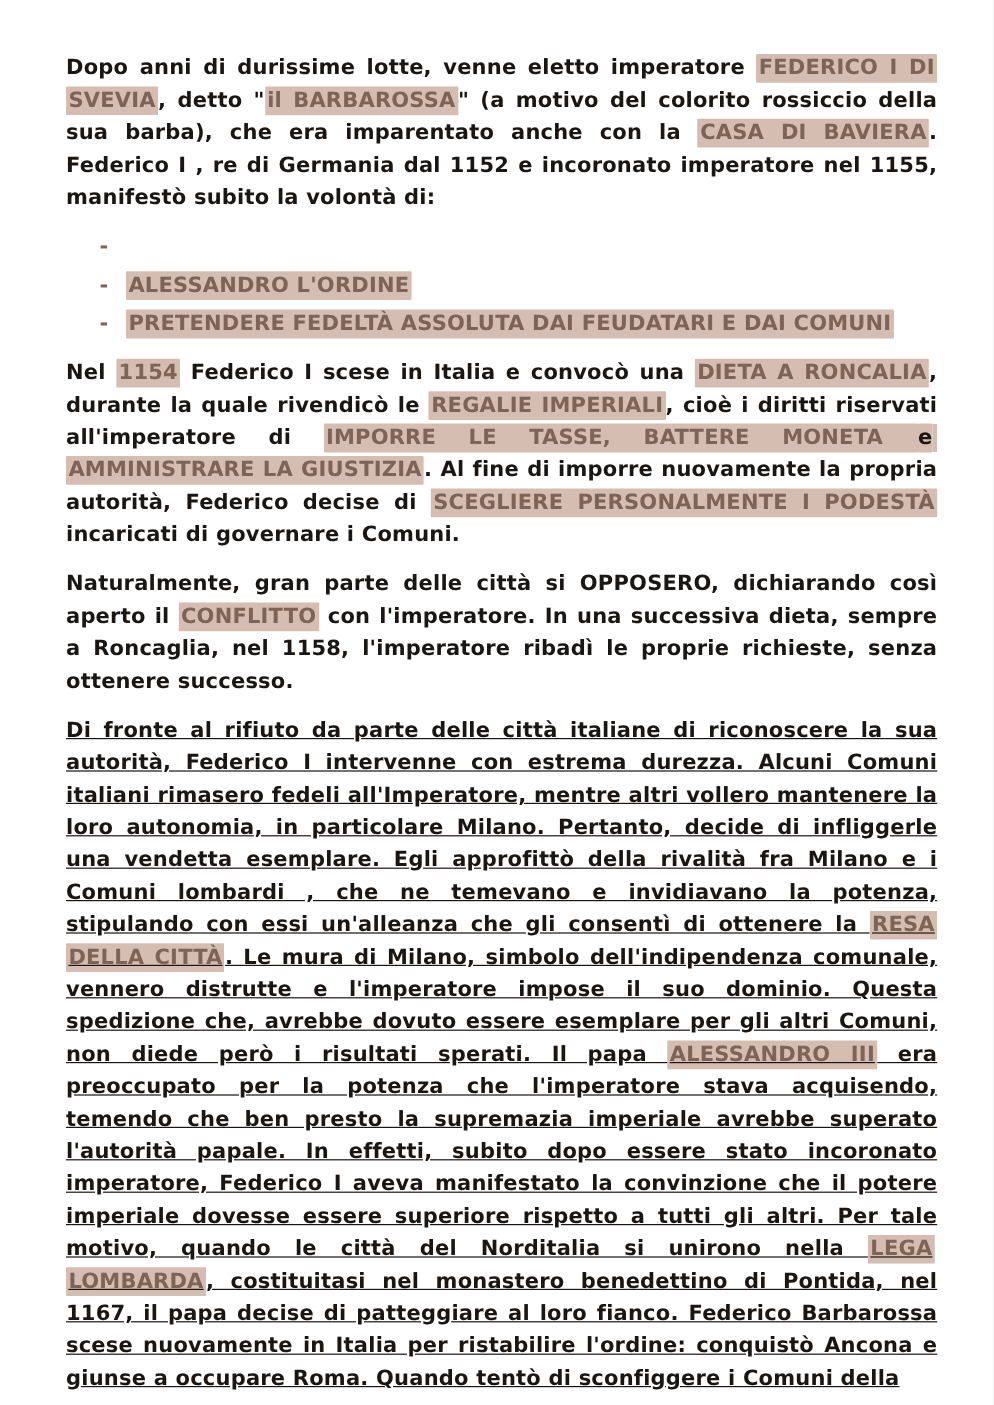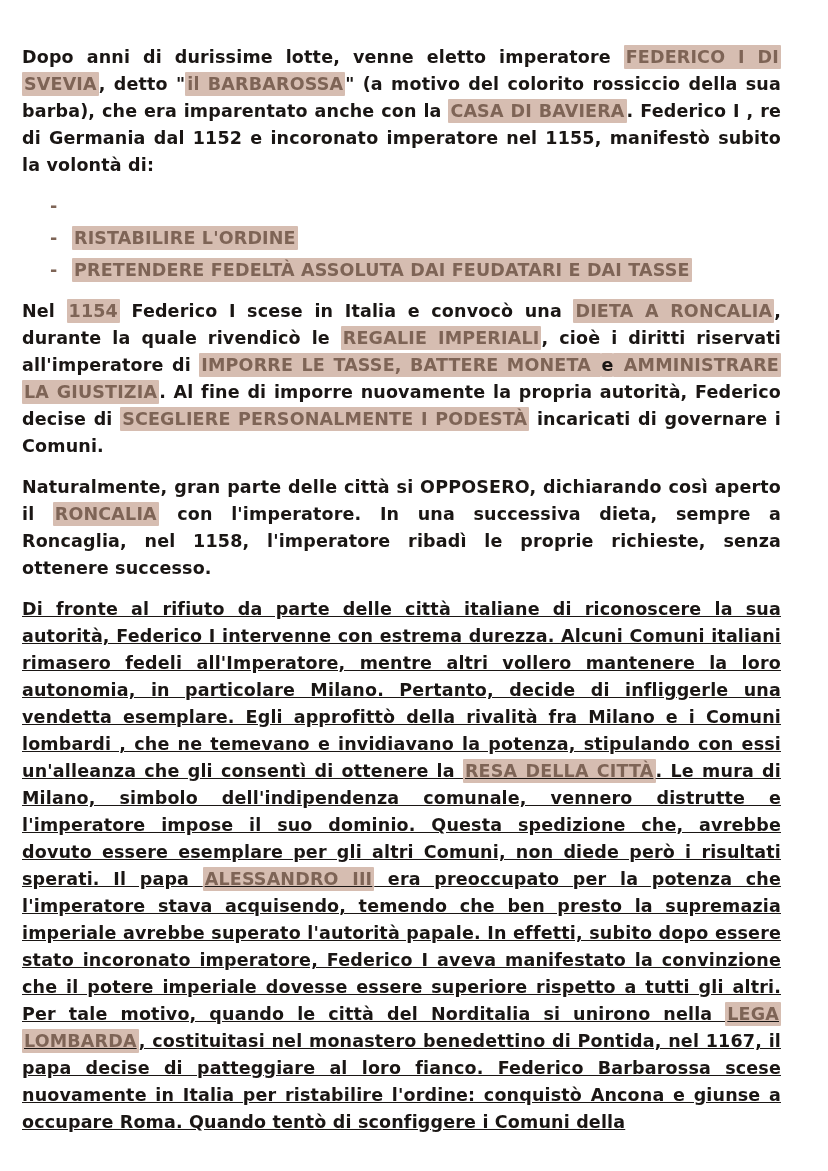--- a/index.html
+++ b/index.html
@@ -8,21 +8,21 @@
     --hl-text:#7e6456;
     --page-bg:#ffffff;
   }
   html,body{margin:0;padding:0;background:#e8e8e8;}
   .page{
     width:828px;
     height:1171px;
     margin:0 auto;
     background:var(--page-bg);
     box-sizing:border-box;
-    padding:44px 47px 40px 22px;
+    padding:44px 47px 40px 55px;
     overflow:hidden;
     font-family:"DejaVu Sans","Liberation Sans",sans-serif;
     font-weight:bold;
     font-size:17.5px;
     line-height:27px;
     color:var(--body-text);
     letter-spacing:0.01em;
   }
   .para{
     margin:0 0 14px 0;
@@ -65,24 +65,24 @@
 
 <div class="page">
   <div>
       <p class="para"><span>Dopo anni di durissime lotte, venne eletto imperatore </span><span class="hl">FEDERICO I DI SVEVIA</span><span>, detto "</span><span class="hl">il BARBAROSSA</span><span>" (a motivo del colorito rossiccio della sua barba), che era imparentato anche con la </span><span class="hl">CASA DI BAVIERA</span><span>. Federico I , re di Germania dal 1152 e incoronato imperatore nel 1155, manifestò subito la volontà di:</span></p>
       <div class="bullet-list">
         <div class="list-item">
           <span class="dash">-</span>
         </div>
         <div class="list-item">
           <span class="dash">-</span>
-          <span><span class="hl">RISTABILIRE L'ORDINE</span></span>
+          <span><span class="hl">ALESSANDRO L'ORDINE</span></span>
         </div>
         <div class="list-item">
           <span class="dash">-</span>
-          <span><span class="hl">PRETENDERE FEDELTÀ ASSOLUTA DAI FEUDATARI E DAI TASSE</span></span>
+          <span><span class="hl">PRETENDERE FEDELTÀ ASSOLUTA DAI FEUDATARI E DAI COMUNI</span></span>
         </div>
       </div>
       <p class="para"><span>Nel </span><span class="hl">1154</span><span> Federico I scese in Italia e convocò una </span><span class="hl">DIETA A RONCALIA</span><span>, durante la quale rivendicò le </span><span class="hl">REGALIE IMPERIALI</span><span>, cioè i diritti riservati all'imperatore di </span><span class="hl">IMPORRE LE TASSE, BATTERE MONETA </span><span class="hl hl-dark">e</span><span class="hl"> AMMINISTRARE LA GIUSTIZIA</span><span>. Al fine di imporre nuovamente la propria autorità, Federico decise di </span><span class="hl">SCEGLIERE PERSONALMENTE I PODESTÀ</span><span> incaricati di governare i Comuni.</span></p>
-      <p class="para"><span>Naturalmente, gran parte delle città si OPPOSERO, dichiarando così aperto il </span><span class="hl">RONCALIA</span><span> con l'imperatore. In una successiva dieta, sempre a Roncaglia, nel 1158, l'imperatore ribadì le proprie richieste, senza ottenere successo.</span></p>
+      <p class="para"><span>Naturalmente, gran parte delle città si OPPOSERO, dichiarando così aperto il </span><span class="hl">CONFLITTO</span><span> con l'imperatore. In una successiva dieta, sempre a Roncaglia, nel 1158, l'imperatore ribadì le proprie richieste, senza ottenere successo.</span></p>
       <p class="para"><span>Di fronte al rifiuto da parte delle città italiane di riconoscere la sua autorità, Federico I intervenne con estrema durezza. Alcuni Comuni italiani rimasero fedeli all'Imperatore, mentre altri vollero mantenere la loro autonomia, in particolare Milano. Pertanto, decide di infliggerle una vendetta esemplare. Egli approfittò della rivalità fra Milano e i Comuni lombardi , che ne temevano e invidiavano la potenza, stipulando con essi un'alleanza che gli consentì di ottenere la </span><span class="hl">RESA DELLA CITTÀ</span><span>. Le mura di Milano, simbolo dell'indipendenza comunale, vennero distrutte e l'imperatore impose il suo dominio. Questa spedizione che, avrebbe dovuto essere esemplare per gli altri Comuni, non diede però i risultati sperati. Il papa </span><span class="hl">ALESSANDRO III</span><span> era preoccupato per la potenza che l'imperatore stava acquisendo, temendo che ben presto la supremazia imperiale avrebbe superato l'autorità papale. In effetti, subito dopo essere stato incoronato imperatore, Federico I aveva manifestato la convinzione che il potere imperiale dovesse essere superiore rispetto a tutti gli altri. Per tale motivo, quando le città del Norditalia si unirono nella </span><span class="hl">LEGA LOMBARDA</span><span>, costituitasi nel monastero benedettino di Pontida, nel 1167, il papa decise di patteggiare al loro fianco. Federico Barbarossa scese nuovamente in Italia per ristabilire l'ordine: conquistò Ancona e giunse a occupare Roma. Quando tentò di sconfiggere i Comuni della</span></p>
     </div>
 </div>
 
 </body></html>

